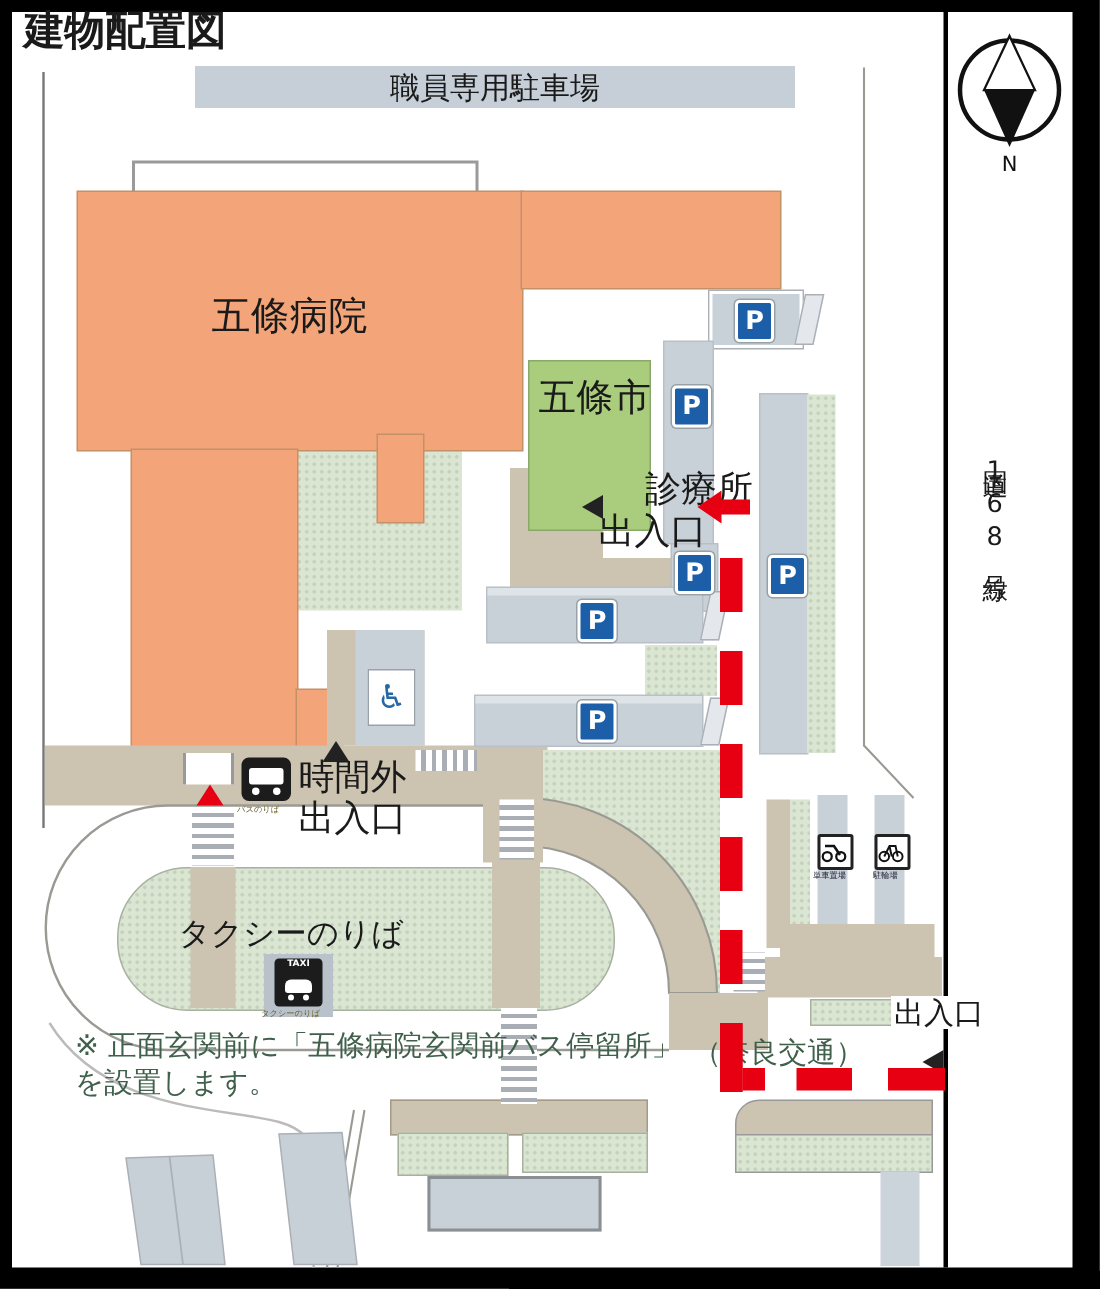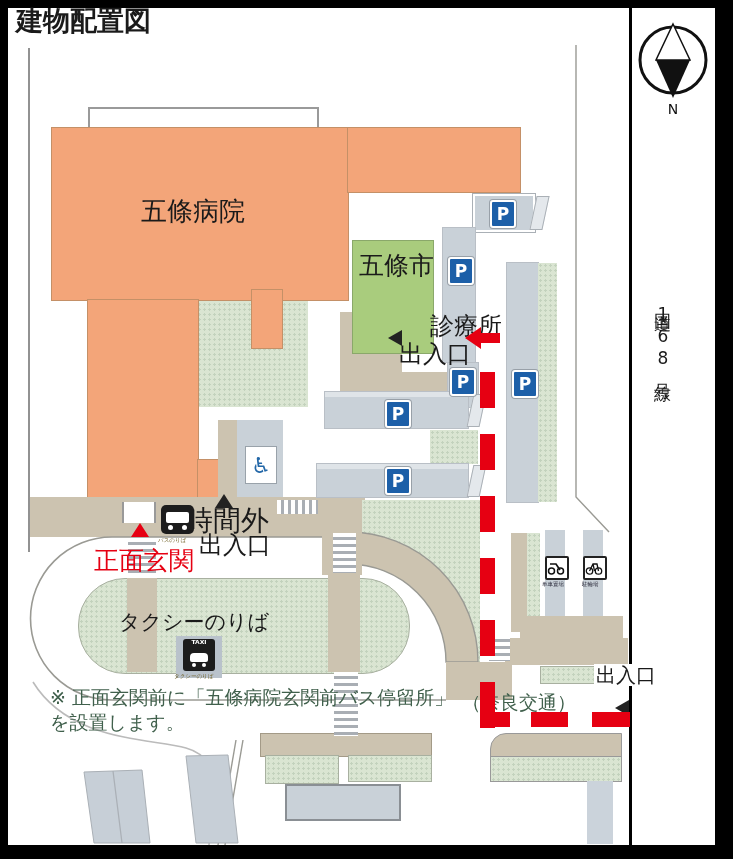--- a/index.html
+++ b/index.html
@@ -38,20 +38,23 @@
   <div class="abs" style="left:88px;top:107px;width:227px;height:184px;background:#fff;border:2px solid #9a9a9a;"></div>
 
   <div class="abs grn" style="left:197px;top:292px;width:111px;height:115px;"></div>
 
   <div class="abs orange" style="left:52px;top:128px;width:296px;height:172px;"></div>
   <div class="abs orange" style="left:348px;top:128px;width:172px;height:64px;"></div>
   <div class="abs orange" style="left:88px;top:300px;width:110px;height:223px;"></div>
   <div class="abs orange" style="left:198px;top:460px;width:30px;height:63px;"></div>
   <div class="abs orange" style="left:252px;top:290px;width:30px;height:58px;"></div>
 
+  <div class="abs" style="left:130px;top:44px;width:400px;height:28px;background:#C6CED7;display:flex;align-items:center;justify-content:center;">
+    <span class="lbl" style="position:static;font-size:20px;">職員専用駐車場</span>
+  </div>
 
   <div class="abs tan" style="left:30px;top:497px;width:335px;height:40px;"></div>
   <div class="abs tan" style="left:218px;top:420px;width:65px;height:77px;"></div>
   <div class="abs gray" style="left:237px;top:420px;width:46px;height:77px;"></div>
   <div class="abs tan" style="left:340px;top:312px;width:62px;height:80px;"></div>
   <div class="abs tan" style="left:402px;top:372px;width:76px;height:20px;"></div>
 
   <div class="abs grn" style="left:430px;top:430px;width:48px;height:34px;"></div>
   <div class="abs grn" style="left:362px;top:500px;width:118px;height:197px;"></div>
 
@@ -144,33 +147,32 @@
   <div class="lbl" style="left:16px;top:6px;font-size:27px;font-weight:bold;">建物配置図</div>
 
   <div class="abs" style="left:352px;top:240px;width:80px;height:112px;background:#A9CC7D;border:1px solid #8aa86a;"></div>
   <div class="lbl" style="left:359px;top:252px;font-size:25px;font-family:Liberation Serif, serif;">五條市</div>
 
   <span class="tri-left" style="left:388px;top:330px;"></span>
   <div class="lbl" style="left:403px;top:313px;font-size:24px;margin-left:27px;">診療所</div>
   <div class="lbl" style="left:399px;top:341px;font-size:24px;">出入口</div>
 
   <span class="tri-up" style="left:215px;top:494px;"></span>
-  <div class="lbl" style="left:185px;top:505px;font-size:28px;">時間外</div>
+  <div class="lbl" style="left:199px;top:505px;font-size:24px;">時間外</div>
   <div class="lbl" style="left:199px;top:532px;font-size:24px;">出入口</div>
 
   <div class="abs" style="left:161px;top:505px;width:33px;height:29px;background:#1c1c1c;border-radius:5px;">
     <div class="abs" style="left:5px;top:7px;width:23px;height:11px;background:#fff;border-radius:2px;"></div>
     <div class="abs" style="left:7px;top:20px;width:5px;height:5px;background:#fff;border-radius:50%;"></div>
     <div class="abs" style="right:7px;top:20px;width:5px;height:5px;background:#fff;border-radius:50%;"></div>
   </div>
   <div class="cap" style="left:158px;top:536px;">バスのりば</div>
 
   <div class="abs" style="left:122px;top:502px;width:30px;height:21px;background:#fff;border-left:2px solid #999;border-right:2px solid #999;"></div>
   <span class="tri-up red" style="left:131px;top:523px;"></span>
-  <div class="lbl" style="left:94px;top:547px;font-size:25px;color:#E60012;">正面玄関</div>
 
   <div class="lbl" style="left:119px;top:611px;font-size:21px;">タクシーのりば</div>
   <div class="abs" style="left:176px;top:636px;width:46px;height:42px;background:#B9C2CB;"></div>
   <div class="abs" style="left:183px;top:639px;width:32px;height:32px;background:#1c1c1c;border-radius:3px;text-align:center;">
     <div style="font-size:10px;color:#fff;transform:scale(0.6);transform-origin:center top;font-weight:bold;">TAXI</div>
     <div class="abs" style="left:7px;top:14px;width:18px;height:9px;background:#fff;border-radius:4px 4px 2px 2px;"></div>
     <div class="abs" style="left:9px;top:24px;width:4px;height:4px;background:#fff;border-radius:50%;"></div>
     <div class="abs" style="left:19px;top:24px;width:4px;height:4px;background:#fff;border-radius:50%;"></div>
   </div>
   <div class="cap" style="left:174px;top:672px;">タクシーのりば</div>

